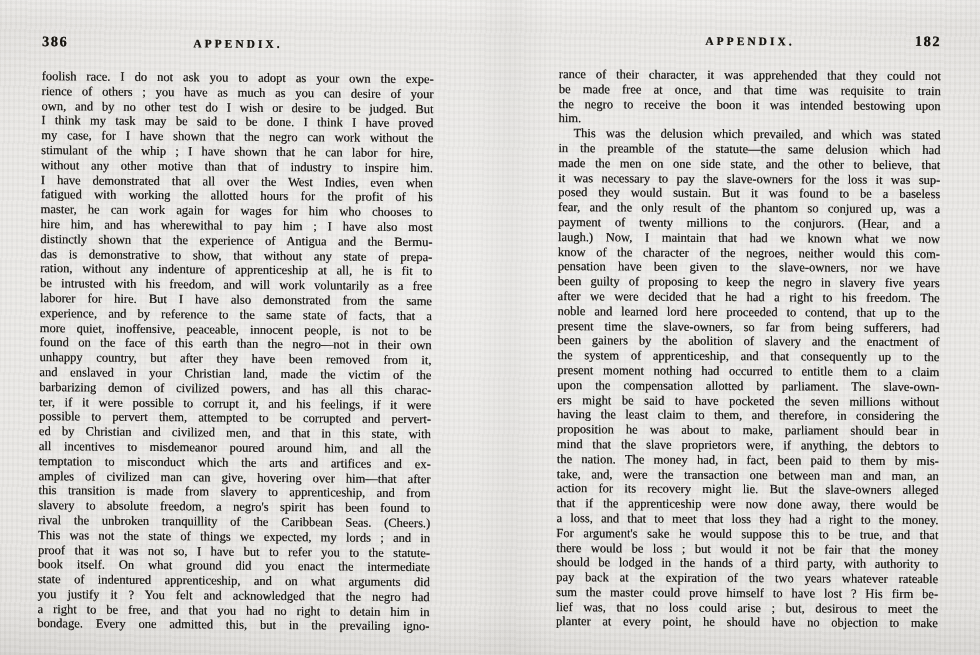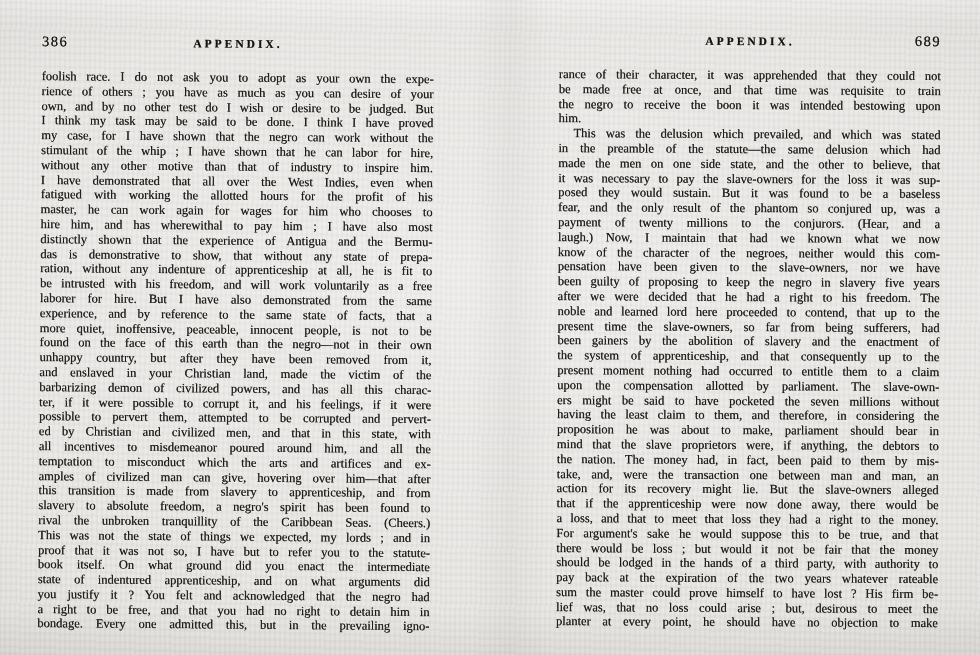--- a/index.html
+++ b/index.html
@@ -42,21 +42,21 @@
     text-align: center;
     font-size: 11.5px;
     font-weight: bold;
     letter-spacing: 3px;
     color: #16140f;
     text-shadow: 0.2px 0.2px 0.4px rgba(22,20,15,0.7);
   }
   .pagenum {
     position: absolute; top: -3px;
     font-size: 14.5px;
-    font-weight: normal;
+    font-weight: bold;
     letter-spacing: 1.5px;
     color: #16140f;
     text-shadow: 0.2px 0.2px 0.4px rgba(22,20,15,0.7);
   }
   .num-left  { left: 0; }
   .num-right { right: 0; }
   .pagebody {
     font-size: 12.5px;
     line-height: 14.8px;
     word-spacing: 0.5px;
@@ -118,21 +118,21 @@
       <div class="line">state of indentured apprenticeship, and on what arguments did</div>
       <div class="line">you justify it ?  You felt and acknowledged that the negro had</div>
       <div class="line">a right to be free, and that you had no right to detain him in</div>
       <div class="line">bondage.  Every one admitted this, but in the prevailing igno-</div>
     </div>
 </div>
 
 <div class="page page-right">
   <div class="pagehead">
     <span class="runhead">APPENDIX.</span>
-    <span class="pagenum num-right">689</span>
+    <span class="pagenum num-right">182</span>
   </div>
   <div class="pagebody">
       <div class="line">rance of their character, it was apprehended that they could not</div>
       <div class="line">be made free at once, and that time was requisite to train</div>
       <div class="line">the negro to receive the boon it was intended bestowing upon</div>
       <div class="line para-end">him.</div>
       <div class="line indent">This was the delusion which prevailed, and which was stated</div>
       <div class="line">in the preamble of the statute—the same delusion which had</div>
       <div class="line">made the men on one side state, and the other to believe, that</div>
       <div class="line">it was necessary to pay the slave-owners for the loss it was sup-</div>

